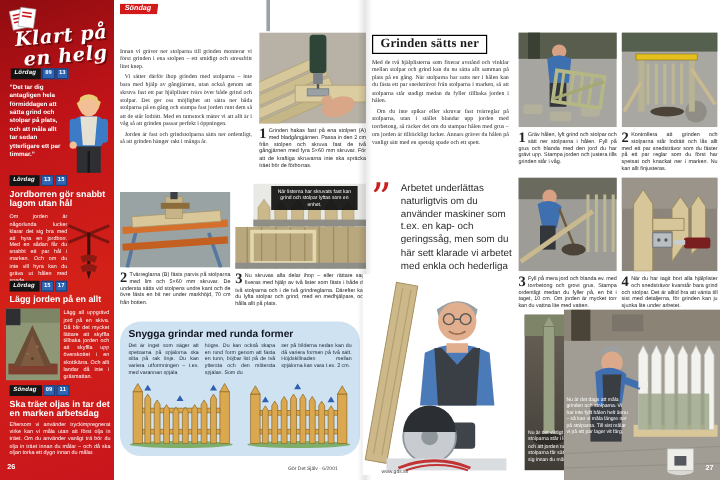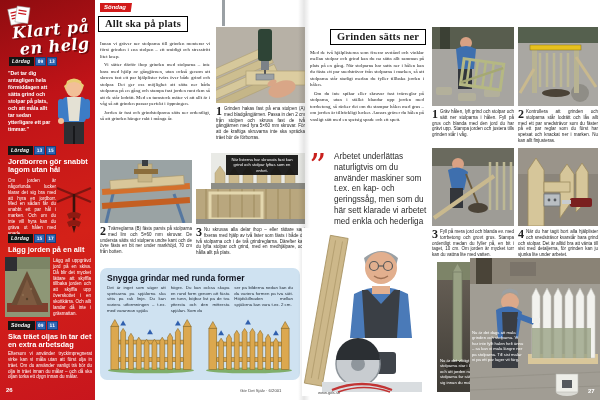--- a/index.html
+++ b/index.html
@@ -31,21 +31,21 @@
   .body-text{font-family:"Liberation Serif",serif;font-size:4.9px;line-height:1.32;
     text-align:justify;color:#222;}
   .body-text p{margin:0 0 2px 0;text-indent:4px;}
   .body-text p:first-child{text-indent:0;}
   .step{font-size:4.5px;line-height:1.28;color:#222;text-align:justify;}
   .stepnum{float:left;font-family:"Liberation Serif",serif;font-weight:bold;
     font-size:12px;line-height:.85;margin:0 2px 0 0;}
   .photo{display:block;}
   .overlay-box{background:rgba(15,15,15,.92);color:#fff;font-size:4.2px;line-height:1.3;
     text-align:center;padding:2px 3px;}
-  .bluebox{background:#cfe2f1;border-radius:7px;}
+  .bluebox{background:#cfe2f1;border-radius:17px;}
   .bluebox h3{margin:0;font-size:8.5px;font-weight:bold;color:#10131f;}
   .bb-col{font-size:4.4px;line-height:1.3;color:#1c2733;text-align:justify;}
   .quote-mark{color:#c9201d;font-family:"DejaVu Serif",serif;font-size:34px;line-height:.6;}
   .quote-text{font-size:8.2px;line-height:1.32;color:#2b2b2b;}
   .photocap-white{color:#fff;font-size:4.2px;line-height:1.3;}
   .footer{font-size:4.2px;color:#444;}
   .gutter{background:linear-gradient(90deg,rgba(0,0,0,0) 0%,rgba(0,0,0,.10) 50%,rgba(0,0,0,0) 100%);}
 </style>
 </head>
 <body>
@@ -129,31 +129,30 @@
         <circle cx="26" cy="32" r="1.2" fill="#8a6a4d"></circle>
       <circle cx="22" cy="42" r="1.2" fill="#55402c"></circle>
     </svg>
     <div class="abs sb-text" style="left:53px;top:258px;width:38px;">Lägg all uppgrävd jord på en skiva. Då blir det mycket lättare att skyffla tillbaka jorden och att skyffla upp överskottet i en skottkärra. Och allt landar då inte i gräsmattan.</div>
 
     <div class="abs badge" style="left:8px;top:321px;">
       <span class="day">Söndag</span>
       <span class="tb">09</span>
       <span class="tb">11</span>
     </div>
-    <div class="abs sb-head" style="left:8px;top:333px;width:84px;">Ska träet oljas in tar det en extra arbetsdag</div>
+    <div class="abs sb-head" style="left:8px;top:333px;width:84px;">Ska träet oljas in tar det en marken arbetsdag</div>
     <div class="abs sb-text" style="left:8px;top:351px;width:84px;">Eftersom vi använder tryckimpregnerat virke kan vi måla utan att först olja in träet. Om du använder vanligt trä bör du olja in träet innan du målar – och då ska oljan torka ett dygn innan du målar.</div>
 
     <div class="abs pageno" style="left:6px;top:387px;">26</div>
   </div>
 
   <div class="abs daybadge-red" style="left:100px;top:3px;">Söndag</div>
 
   <div class="abs" style="left:222px;top:0;width:3px;height:26px;background:#9aa0a4;"></div>
 
-  <div class="abs boxhead" style="left:98px;top:16px;">Allt ska på plats</div>
 
   <div class="abs body-text" style="left:100px;top:41px;width:110px;">
     <p>Innan vi gräver ner stolparna till grinden monterar vi först grinden i ena stolpen – ett smidigt och stressfritt litet knep.</p>
     <p>Vi sätter därför ihop grinden med stolparna – inte bara med hjälp av gångjärnen, utan också genom att skruva fast ett par hjälplister tvärs över både grind och stolpar. Det ger oss möjlighet att sätta ner båda stolparna på en gång och stampa fast jorden runt dem så att de står lodrätt. Med en tumstock mäter vi att allt är i våg så att grinden passar perfekt i öppningen.</p>
     <p>Jorden är fast och grindstolparna sätts ner ordentligt, så att grinden hänger rakt i många år.</p>
   </div>
 
   <svg class="abs photo" style="left:216px;top:27px;" width="89" height="76" viewBox="0 0 89 76">
     <rect width="89" height="76" fill="#b7b1a6"></rect>
     <g transform="rotate(-24 20 50)">
@@ -282,21 +281,21 @@
             <polygon points="72.5,14 69.5,19 75.5,19"></polygon>
         </g>
       </svg>
     </div>
   </div>
 
   <div class="abs footer" style="left:240px;top:388px;">Gör Det Själv · 6/2001</div>
 
   <div class="abs gutter" style="left:298px;top:0;width:12px;height:400px;"></div>
 
-  <div class="abs boxhead" style="left:310px;top:29px;margin-left:20px;">Grinden sätts ner</div>
+  <div class="abs boxhead" style="left:310px;top:29px;">Grinden sätts ner</div>
 
   <div class="abs body-text" style="left:310px;top:50px;width:114px;">
     <p>Med de två hjälplisterna som fixerar avstånd och vinklar mellan stolpar och grind kan du nu sätta allt samman på plats på en gång. När stolparna har satts ner i hålen kan du fästa ett par snedsträvor från stolparna i marken, så att stolparna står stadigt medan du fyller tillbaka jorden i hålen.</p>
     <p>Om du inte spikar eller skruvar fast tvärreglar på stolparna, utan i stället blandar upp jorden med torrbetong, så räcker det om du stampar hålen med grus – om jorden är tillräckligt lucker. Annars gräver du hålen på vanligt sätt med en spetsig spade och ett spett.</p>
   </div>
 
   <svg class="abs photo" style="left:432px;top:27px;" width="82" height="79" viewBox="0 0 82 79">
     <rect width="82" height="79" fill="#a7a5a0"></rect>
     <rect x="0" y="0" width="82" height="22" fill="#585d4e"></rect>
     <rect x="8" y="0" width="10" height="22" fill="#3b4034"></rect>

